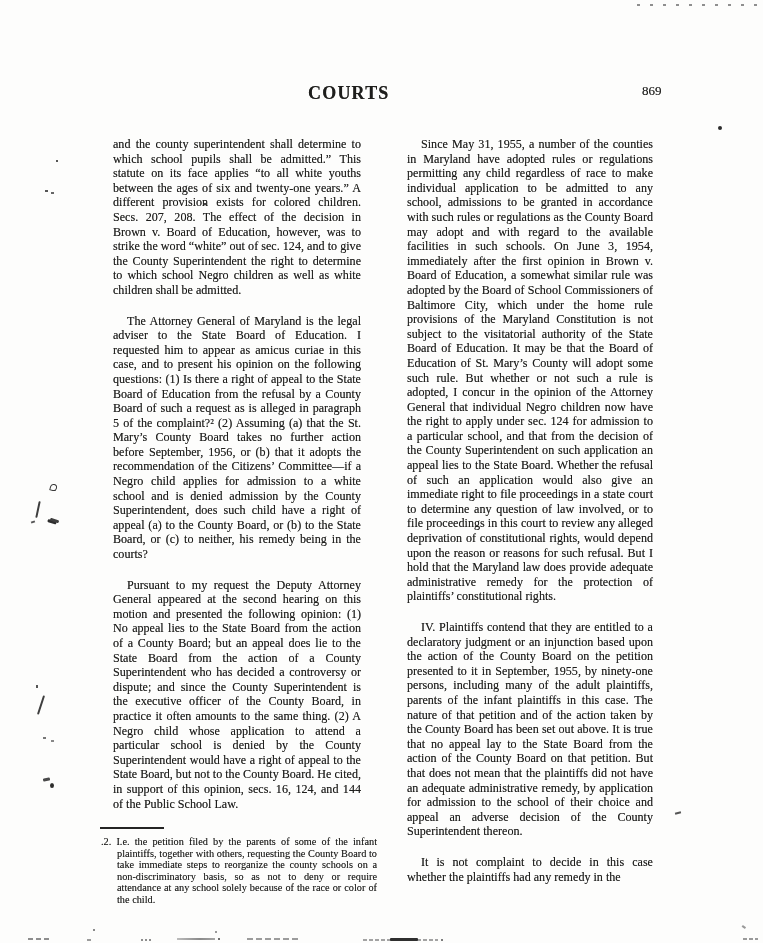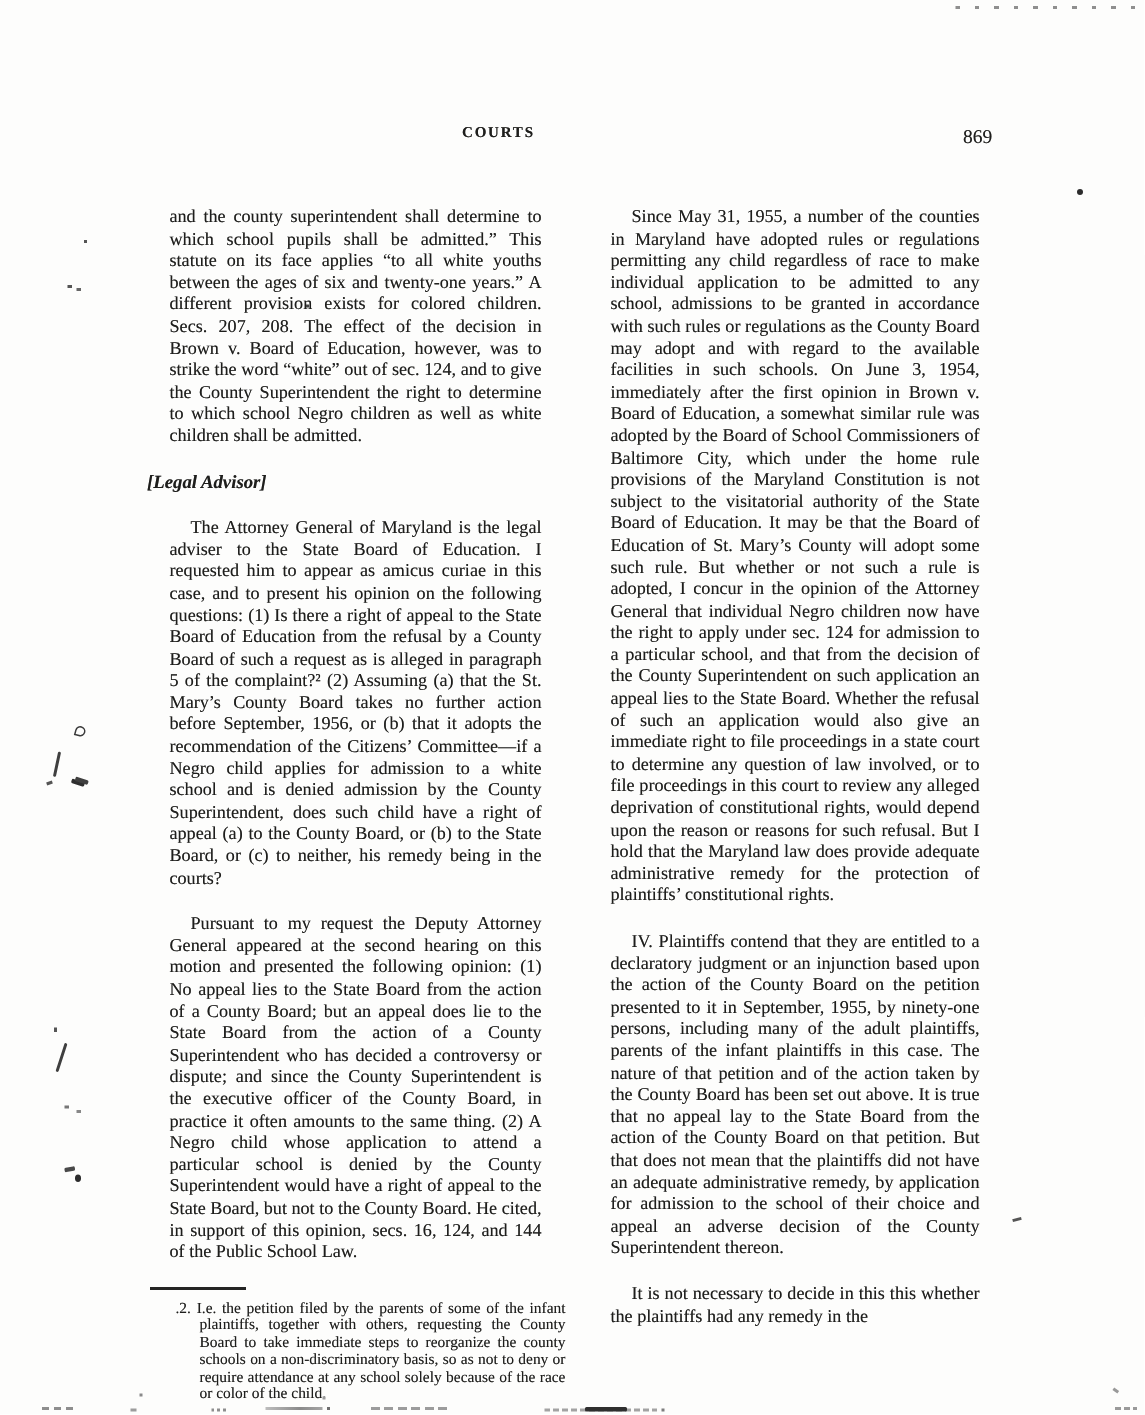--- a/index.html
+++ b/index.html
@@ -7,21 +7,21 @@
     position:relative;
     width:763px; height:943px;
     background:#fdfdfc;
     font-family:"Liberation Serif", serif;
     color:#1e1e1c;
     overflow:hidden;
   }
   
   .running-head {
     position:absolute; top:83px; left:308px;
-    font-size:10px; font-weight:bold; letter-spacing:1.2px;
+    font-size:18px; font-weight:bold; letter-spacing:1.2px;
     text-shadow:0 0 .4px rgba(20,20,20,.65);
   }
   .page-number {
     position:absolute; top:83px; left:642px;
     font-size:13px; text-shadow:0 0 .3px rgba(20,20,20,.5);
   }
   
   .col {
     position:absolute; top:121px;
     text-align:justify;
@@ -37,21 +37,21 @@
     font-size:12.5px;
     margin:15px 0 9px 1px;
   }
   
   .footnote-rule {
     width:64px; height:2px; background:#242424;
     margin:11px 0 7px 3px;
   }
   .footnote {
     font-size:10.3px; line-height:11.5px;
-    margin-left:20px; padding-left:16px; text-indent:-16px;
+    margin-left:4px; padding-left:16px; text-indent:-16px;
     text-align:justify;
     text-shadow:0 0 .3px rgba(25,25,25,.5);
   }
   
   .mark { position:absolute; }
   .dotted-line-top {
     top:4px; left:637px; width:126px; height:2px;
     background:repeating-linear-gradient(90deg,#8f8f8f 0 3px,transparent 3px 13px);
   }
   .dot-solid { background:#2c2c2c; border-radius:50%; }
@@ -69,31 +69,30 @@
 
 <div class="page">
 
   <div class="mark dotted-line-top"></div>
 
   <div class="running-head">COURTS</div>
   <div class="page-number">869</div>
 
   <div class="col col-left">
     <p class="no-indent">and the county superintendent shall determine to which school pupils shall be admitted.” This statute on its face applies “to all white youths between the ages of six and twenty-one years.” A different provision exists for colored children. Secs. 207, 208. The effect of the decision in Brown v. Board of Education, however, was to strike the word “white” out of sec. 124, and to give the County Superintendent the right to determine to which school Negro children as well as white children shall be admitted.</p>
-    <div class="section-heading">[Legal Advisor]</div>
     <p>The Attorney General of Maryland is the legal adviser to the State Board of Education. I requested him to appear as amicus curiae in this case, and to present his opinion on the following questions: (1) Is there a right of appeal to the State Board of Education from the refusal by a County Board of such a request as is alleged in paragraph 5 of the complaint?² (2) Assuming (a) that the St. Mary’s County Board takes no further action before September, 1956, or (b) that it adopts the recommendation of the Citizens’ Committee—if a Negro child applies for admission to a white school and is denied admission by the County Superintendent, does such child have a right of appeal (a) to the County Board, or (b) to the State Board, or (c) to neither, his remedy being in the courts?</p>
     <p>Pursuant to my request the Deputy Attorney General appeared at the second hearing on this motion and presented the following opinion: (1) No appeal lies to the State Board from the action of a County Board; but an appeal does lie to the State Board from the action of a County Superintendent who has decided a controversy or dispute; and since the County Superintendent is the executive officer of the County Board, in practice it often amounts to the same thing. (2) A Negro child whose application to attend a particular school is denied by the County Superintendent would have a right of appeal to the State Board, but not to the County Board. He cited, in support of this opinion, secs. 16, 124, and 144 of the Public School Law.</p>
     <div class="footnote-rule"></div>
     <div class="footnote">.2. I.e. the petition filed by the parents of some of the infant plaintiffs, together with others, requesting the County Board to take immediate steps to reorganize the county schools on a non-discriminatory basis, so as not to deny or require attendance at any school solely because of the race or color of the child.</div>
   </div>
 
   <div class="col col-right">
     <p>Since May 31, 1955, a number of the counties in Maryland have adopted rules or regulations permitting any child regardless of race to make individual application to be admitted to any school, admissions to be granted in accordance with such rules or regulations as the County Board may adopt and with regard to the available facilities in such schools. On June 3, 1954, immediately after the first opinion in Brown v. Board of Education, a somewhat similar rule was adopted by the Board of School Commissioners of Baltimore City, which under the home rule provisions of the Maryland Constitution is not subject to the visitatorial authority of the State Board of Education. It may be that the Board of Education of St. Mary’s County will adopt some such rule. But whether or not such a rule is adopted, I concur in the opinion of the Attorney General that individual Negro children now have the right to apply under sec. 124 for admission to a particular school, and that from the decision of the County Superintendent on such application an appeal lies to the State Board. Whether the refusal of such an application would also give an immediate right to file proceedings in a state court to determine any question of law involved, or to file proceedings in this court to review any alleged deprivation of constitutional rights, would depend upon the reason or reasons for such refusal. But I hold that the Maryland law does provide adequate administrative remedy for the protection of plaintiffs’ constitutional rights.</p>
     <p>IV. Plaintiffs contend that they are entitled to a declaratory judgment or an injunction based upon the action of the County Board on the petition presented to it in September, 1955, by ninety-one persons, including many of the adult plaintiffs, parents of the infant plaintiffs in this case. The nature of that petition and of the action taken by the County Board has been set out above. It is true that no appeal lay to the State Board from the action of the County Board on that petition. But that does not mean that the plaintiffs did not have an adequate administrative remedy, by application for admission to the school of their choice and appeal an adverse decision of the County Superintendent thereon.</p>
-    <p>It is not necessary to decide in this this whether the plaintiffs had any remedy in the</p>
+    <p>It is not complaint to decide in this case whether the plaintiffs had any remedy in the</p>
   </div>
 
   <div class="mark dot-solid" style="left:718px;top:126px;width:4px;height:4px;"></div>
   <div class="mark speck" style="left:56px;top:160px;width:2px;height:2px;"></div>
   <div class="mark speck" style="left:45px;top:190px;width:3px;height:2px;box-shadow:6px 2px 0 #666;"></div>
   <div class="mark speck" style="left:204px;top:203px;width:2px;height:2px;background:#444;"></div>
   <div class="mark curl" style="left:50px;top:484px;"></div>
   <div class="mark slash" style="left:37px;top:501px;width:2px;height:17px;transform:rotate(12deg);"></div>
   <div class="mark speck" style="left:31px;top:521px;width:4px;height:2px;transform:rotate(-20deg);"></div>
   <div class="mark slash" style="left:50px;top:519px;width:9px;height:3px;transform:rotate(18deg);box-shadow:-2px 2px 0 #2e2e2e;"></div>

